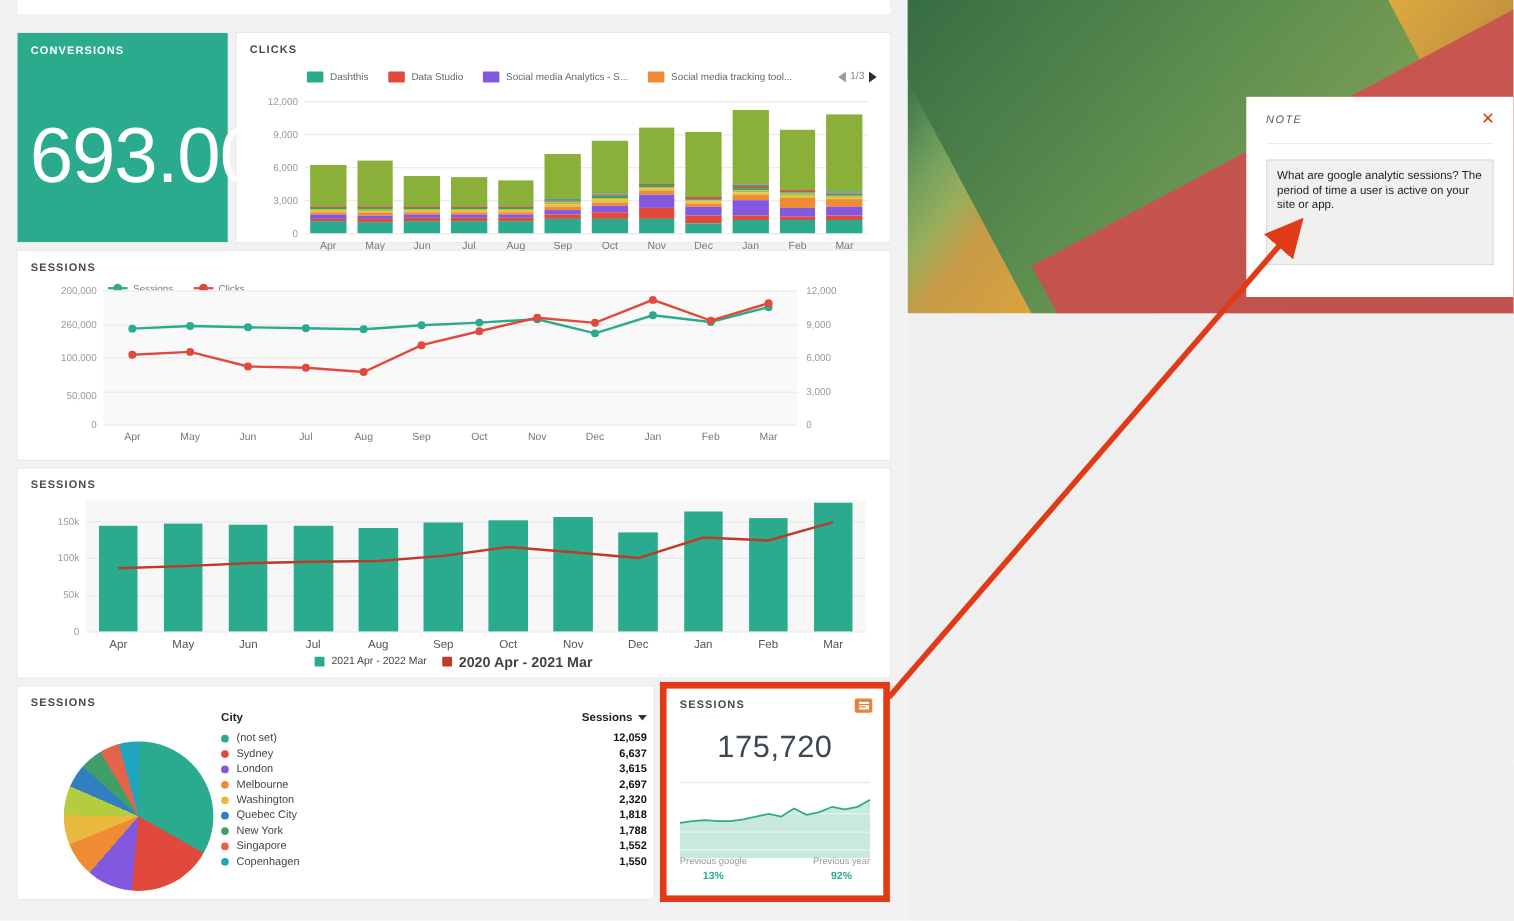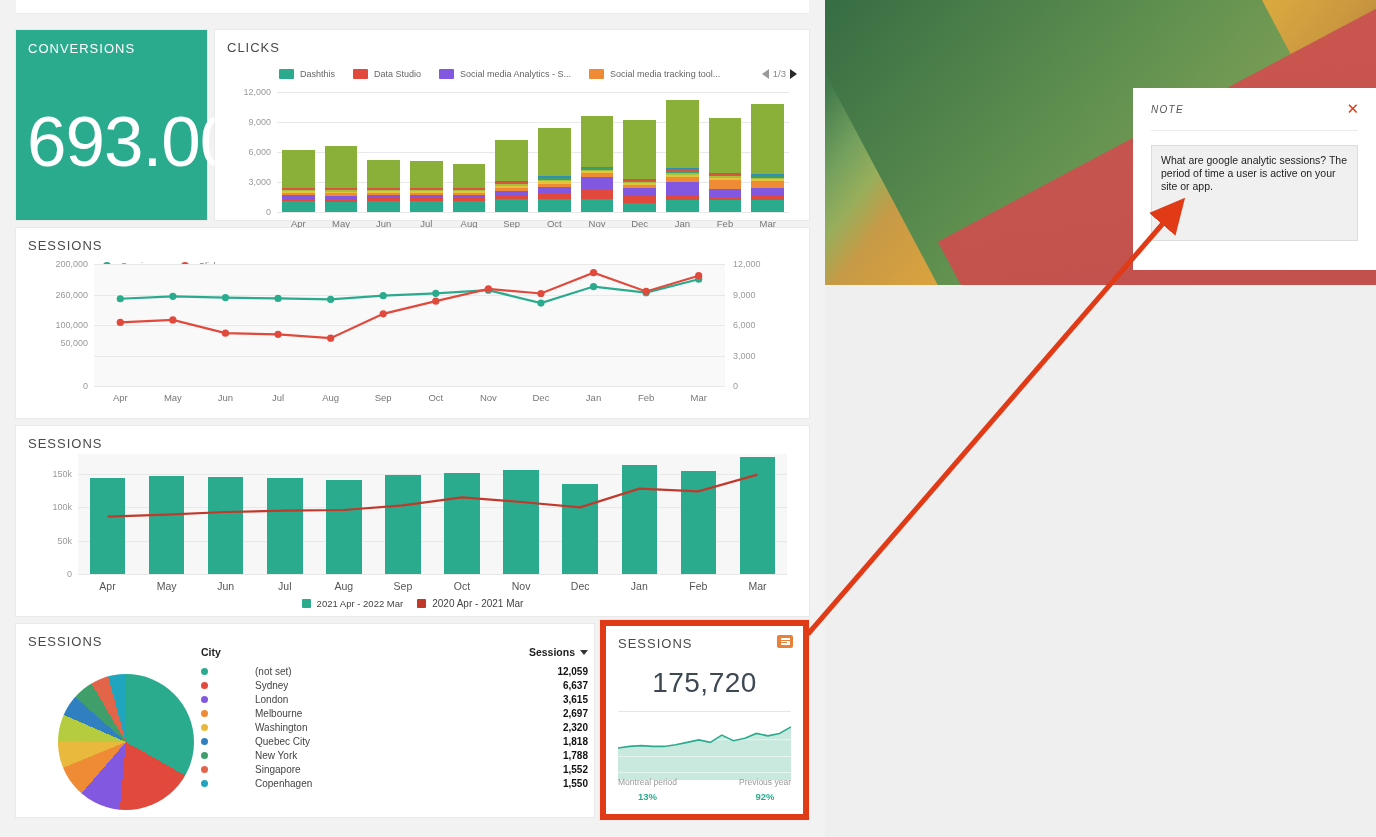--- a/index.html
+++ b/index.html
@@ -43,22 +43,22 @@
     position: absolute; left: 16px; top: -6px; width: 793px; height: 20px;
     background: #fff; border-bottom: 1px solid #ececec;
     font-size: 9px; color: #b8b8b8; overflow: hidden;
   }
   .widget {
     background: #ffffff;
     position: absolute;
     box-shadow: 0 0 0 1px rgba(0,0,0,0.035);
   }
   .wtitle {
-    font-size: 13px; letter-spacing: 1.0px; color: #4a4a4a;
-    font-weight: 400; text-transform: uppercase;
+    font-size: 10px; letter-spacing: 1.0px; color: #4a4a4a;
+    font-weight: 700; text-transform: uppercase;
   }
   
   #w-conversions {
     left: 16px; top: 30px; width: 191px; height: 190px;
     background: #2bab8e;
   }
   #w-conversions .wtitle { color: #ffffff; position: absolute; left: 12px; top: 11px; }
   #w-conversions .bignum {
     position: absolute; left: 11px; top: 76px; font-size: 71px; color: #fff;
     font-weight: 300; letter-spacing: -1px; line-height: 1;
@@ -90,21 +90,21 @@
   
   #w-sessions-pie { left: 16px; top: 624px; width: 578px; height: 193px; padding: 10px 12px; }
   .pie { position: absolute; left: 42px; top: 50px; width: 136px; height: 136px; border-radius: 50%; }
   .city-table { position: absolute; left: 185px; top: 22px; right: 6px; font-size: 10px; }
   .ct-head { display: flex; font-weight: bold; color: #222; font-size: 10.5px; padding-bottom: 6px; }
   .ct-head .c-city { flex: 1; }
   .ct-head .c-sess { display: flex; align-items: center; gap: 5px; }
   .chev { width: 0;height:0;border-left:4px solid transparent;border-right:4px solid transparent;border-top:5px solid #333; }
   .ct-row { display: flex; align-items: center; height: 14px; }
   .ct-dot { width: 7px; height: 7px; border-radius: 50%; margin-right: 7px; flex: none; }
-  .ct-name { flex: 1; color: #444; font-size: 10px; margin-left: 40px; }
+  .ct-name { flex: 1; color: #444; font-size: 10px; }
   .ct-val { font-weight: bold; color: #111; font-size: 10px; }
   
   #w-sessions-kpi {
     left: 600px; top: 620px; width: 209px; height: 200px;
     border: 6px solid #e03a16; background: #fff; padding: 10px 12px;
   }
   #w-sessions-kpi .kpinum { text-align: center; font-size: 28px; color: #3d4852; font-weight: 400; margin-top: 16px; letter-spacing: 0.5px;}
   .kpi-note-icon {
     position: absolute; right: 10px; top: 9px; width: 16px; height: 13px;
     background: #e8823a; border-radius: 2px; display:flex;align-items:center;justify-content:center;
@@ -360,21 +360,21 @@
         <div class="legend-line">
           <span class="ll-dash" style="background: rgb(224, 73, 60);"></span>
           <span>Clicks</span>
         </div>
       </div>
     <div class="plot" id="sline-plot" style="position: absolute; left: 78px; top: 36px; right: 84px; height: 122px; background: rgb(249, 249, 249);">
         <div class="gridline" style="top: 122px;"></div>
         <div class="ylab" style="top: 122px;">0</div>
         <div class="ylab-r" style="top: 122px;">0</div>
         <div class="gridline" style="top: 91.5px;"></div>
-        <div class="ylab" style="top: 79px;">50,000</div>
+        <div class="ylab" style="top: 96px;">50,000</div>
         <div class="ylab-r" style="top: 91.5px;">3,000</div>
         <div class="gridline" style="top: 61px;"></div>
         <div class="ylab" style="top: 61px;">100,000</div>
         <div class="ylab-r" style="top: 61px;">6,000</div>
         <div class="gridline" style="top: 30.5px;"></div>
         <div class="ylab" style="top: 30.5px;">260,000</div>
         <div class="ylab-r" style="top: 30.5px;">9,000</div>
         <div class="gridline" style="top: 0px;"></div>
         <div class="ylab" style="top: 0px;">200,000</div>
         <div class="ylab-r" style="top: 0px;">12,000</div>
@@ -460,21 +460,21 @@
           <polyline points="29.54166666666667,62.666666666666664 88.625,60.666666666666664 147.70833333333337,57.99999999999999 206.79166666666669,56.666666666666664 265.875,56 324.95833333333337,51.33333333333334 384.04166666666674,43.33333333333334 443.12500000000006,48 502.2083333333334,53.33333333333333 561.2916666666667,34.66666666666666 620.375,37.33333333333333 679.4583333333335,20.66666666666667" fill="none" stroke="#c0392b" stroke-width="2.2"></polyline>
         </svg>
       </div>
     <div class="legend-row" id="sbar-legend" style="position:absolute;left:0;right:0;bottom:7px;margin:0;justify-content:center;gap:14px;">
         <div class="legend-item">
           <span class="legend-swatch" style="background: rgb(43, 171, 142); width: 9px; height: 9px;"></span>
           <span style="font-size: 9.5px; color: rgb(68, 68, 68); text-align: center;">2021 Apr - 2022 Mar</span>
         </div>
         <div class="legend-item">
           <span class="legend-swatch" style="background: rgb(192, 57, 43); width: 9px; height: 9px;"></span>
-          <span style="font-size: 10px; color: rgb(68, 68, 68);">2020 Apr - 2021 Mar</span>
+          <span style="font-size: 13px; color: rgb(68, 68, 68); font-weight: bold;">2020 Apr - 2021 Mar</span>
         </div>
       </div>
   </div>
 
   <div class="widget" id="w-sessions-pie">
     <div class="wtitle">SESSIONS</div>
     <div class="pie" id="city-pie" style="background: conic-gradient(rgb(43, 171, 142) 0deg, rgb(43, 171, 142) 119.46deg, rgb(224, 73, 60) 119.46deg, rgb(224, 73, 60) 185.21deg, rgb(131, 88, 224) 185.21deg, rgb(131, 88, 224) 221.02deg, rgb(239, 139, 53) 221.02deg, rgb(239, 139, 53) 247.73deg, rgb(232, 185, 61) 247.73deg, rgb(232, 185, 61) 270.72deg, rgb(181, 204, 63) 270.72deg, rgb(181, 204, 63) 293.55deg, rgb(47, 127, 193) 293.55deg, rgb(47, 127, 193) 311.56deg, rgb(63, 158, 106) 311.56deg, rgb(63, 158, 106) 329.27deg, rgb(226, 101, 74) 329.27deg, rgb(226, 101, 74) 344.65deg, rgb(31, 165, 189) 344.65deg, rgb(31, 165, 189) 360deg);"></div>
     <div class="city-table">
       <div class="ct-head">
         <span class="c-city">City</span>
@@ -542,21 +542,21 @@
     <div class="kpi-sep"></div>
     <div class="spark-wrap" id="spark"><svg viewBox="0 0 185 62" preserveAspectRatio="none" style="width: 100%; height: 62px;">
           <polygon points="0,62 0,30.04 12.333333333333334,28.41846153846154 24.666666666666668,27.607692307692307 37,28.41846153846154 49.333333333333336,28.41846153846154 61.666666666666664,26.796923076923076 74,24.364615384615384 86.33333333333333,21.93230769230769 98.66666666666667,24.364615384615384 111,17.067692307692305 123.33333333333333,22.74307692307692 135.66666666666666,20.31076923076923 148,15.446153846153845 160.33333333333334,17.878461538461536 172.66666666666666,15.446153846153845 185,8.959999999999997 185,62" fill="#bfe5d9" opacity="0.85"></polygon>
           <line x1="0" x2="185" y1="21.7" y2="21.7" stroke="#ffffff" stroke-width="0.8" opacity="0.7"></line>
           <line x1="0" x2="185" y1="38.44" y2="38.44" stroke="#ffffff" stroke-width="0.8" opacity="0.7"></line>
           <line x1="0" x2="185" y1="54.56" y2="54.56" stroke="#ffffff" stroke-width="0.8" opacity="0.7"></line>
           <polyline points="0,30.04 12.333333333333334,28.41846153846154 24.666666666666668,27.607692307692307 37,28.41846153846154 49.333333333333336,28.41846153846154 61.666666666666664,26.796923076923076 74,24.364615384615384 86.33333333333333,21.93230769230769 98.66666666666667,24.364615384615384 111,17.067692307692305 123.33333333333333,22.74307692307692 135.66666666666666,20.31076923076923 148,15.446153846153845 160.33333333333334,17.878461538461536 172.66666666666666,15.446153846153845 185,8.959999999999997" fill="none" stroke="#2bab8e" stroke-width="1.6"></polyline>
         </svg></div>
     <div class="kpi-foot">
       <div class="col">
-        <div class="lbl">Montreal period</div>
+        <div class="lbl">Previous google</div>
         <div class="val">13%</div>
       </div>
       <div class="col">
         <div class="lbl">Previous year</div>
         <div class="val">92%</div>
       </div>
     </div>
   </div>
 
 </div>

